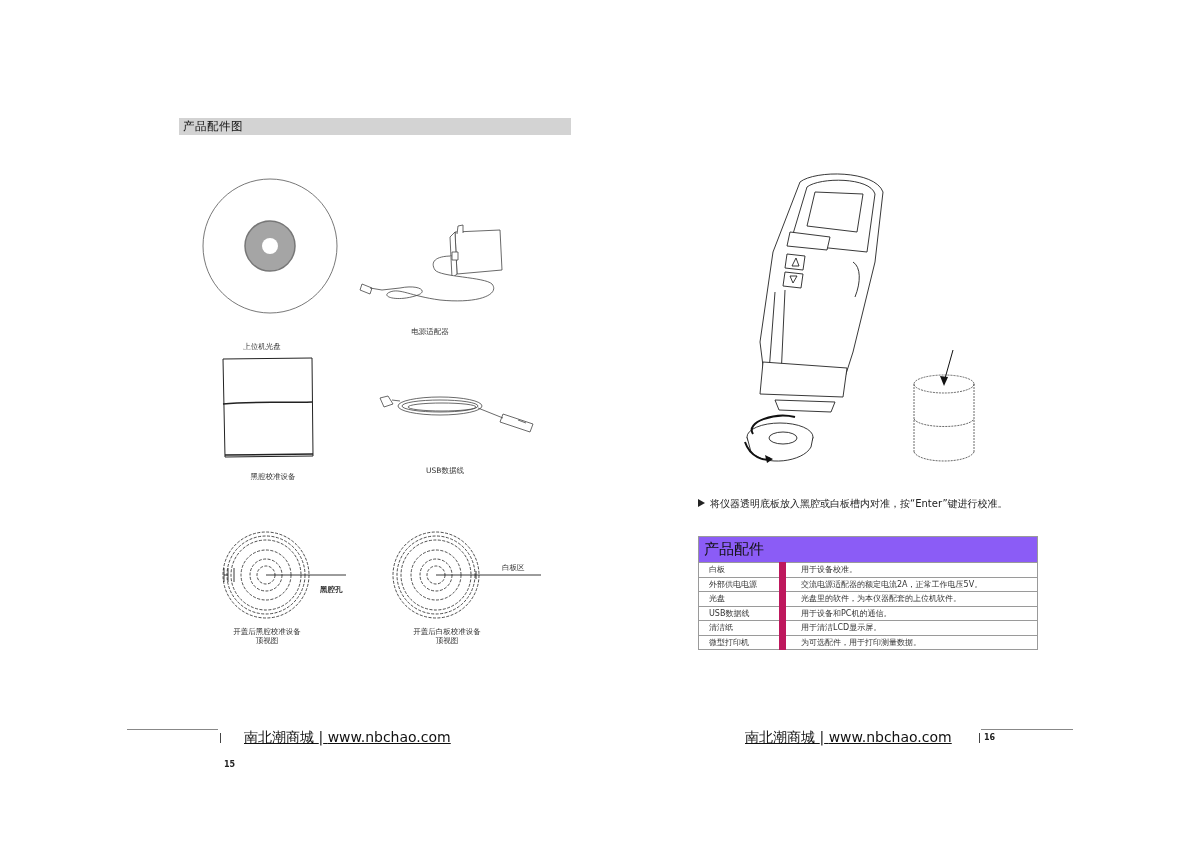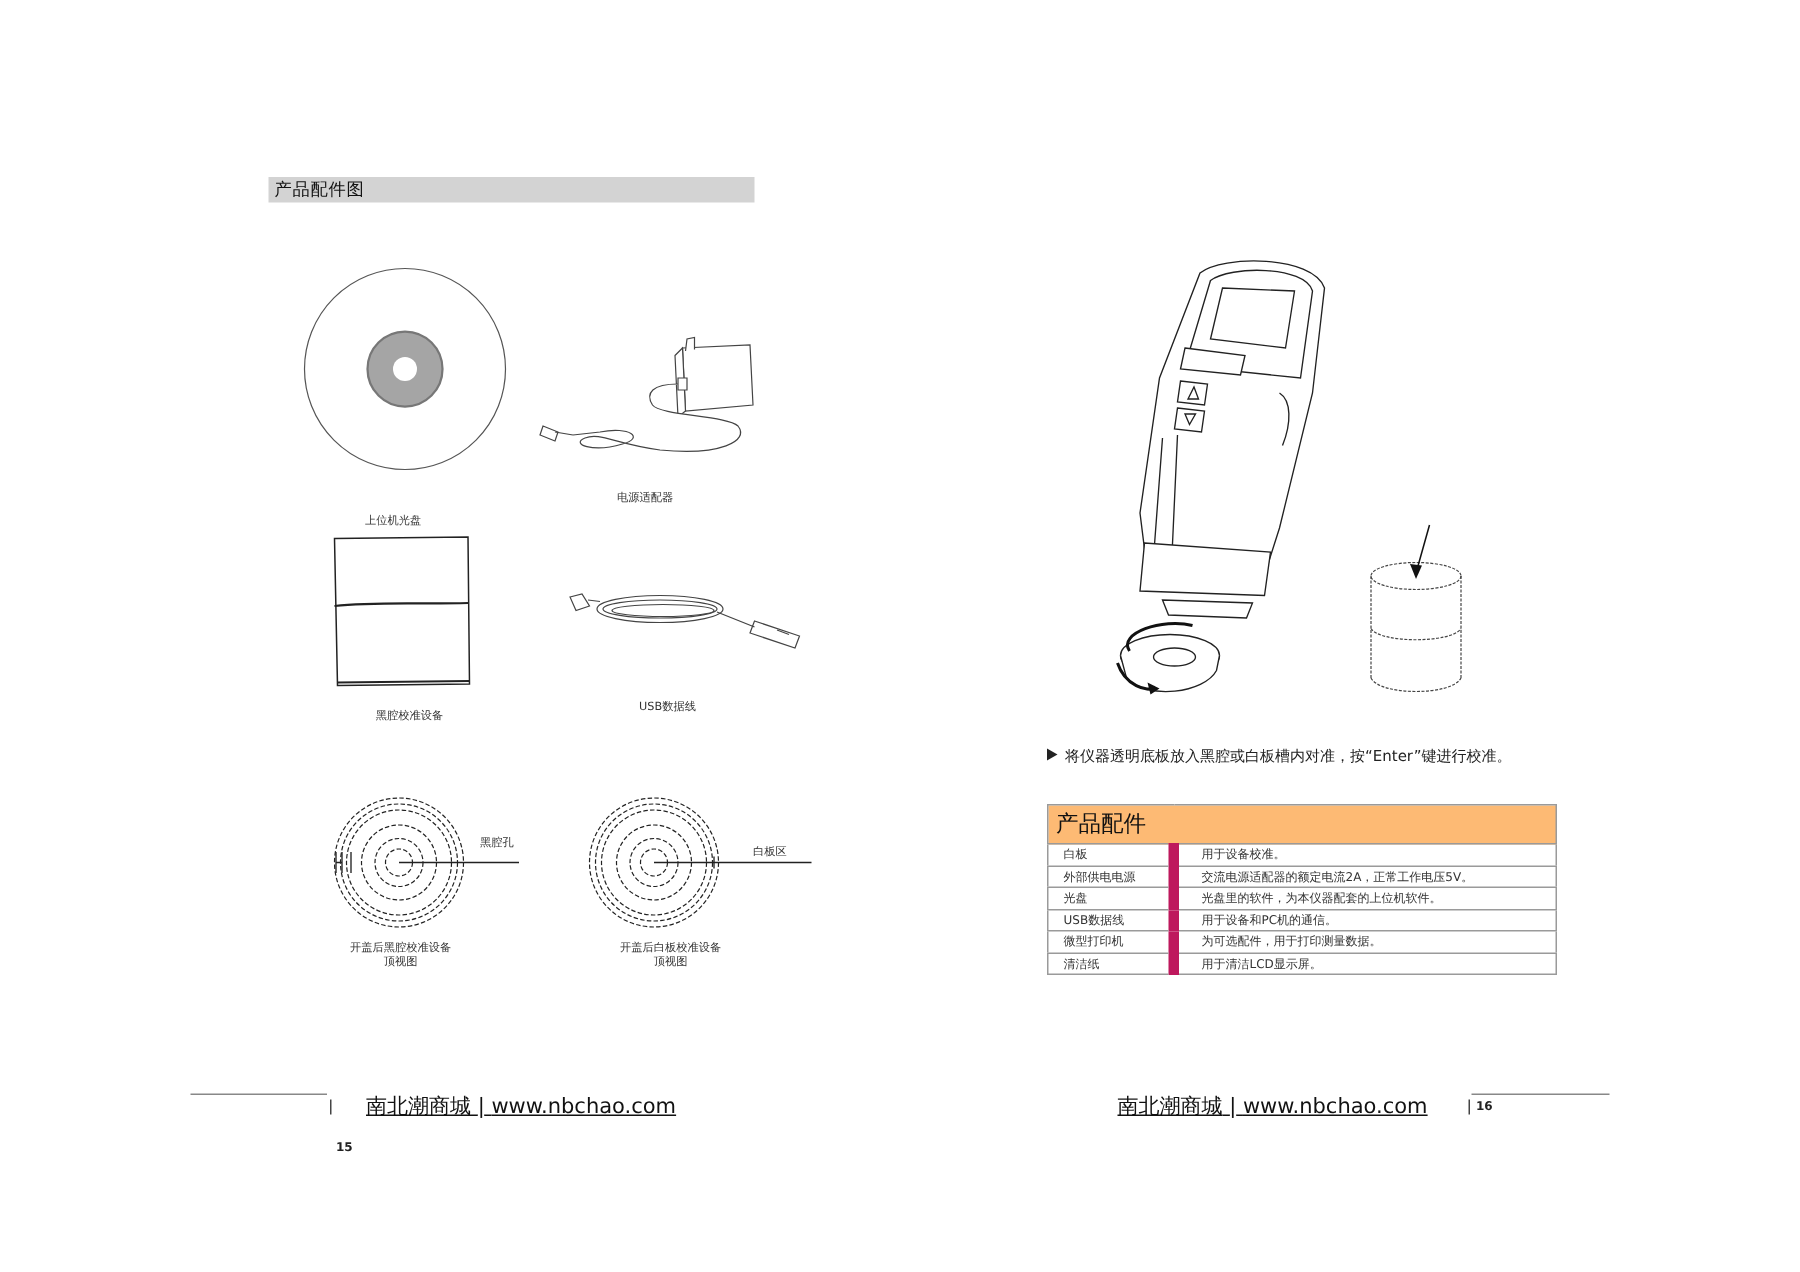--- a/index.html
+++ b/index.html
@@ -1,40 +1,40 @@
 <!DOCTYPE html>
 <html><head>
 <meta charset="utf-8">
 <style>
   * { margin: 0; padding: 0; box-sizing: border-box; }
   html, body { width: 1200px; height: 848px; background: #ffffff; overflow: hidden; }
   body { position: relative; font-family: "DejaVu Sans", "Liberation Sans", sans-serif; color: #222; }
   .abs { position: absolute; }
 
   
-  .section-bar { left: 179px; top: 118px; width: 324px; height: 17px; background: #d3d3d3; }
+  .section-bar { left: 179px; top: 118px; width: 392px; height: 17px; background: #d3d3d3; }
   .section-bar span { position: absolute; left: 4px; top: 1px; font-size: 11.5px; color: #111; letter-spacing: 0.5px; }
 
   .caption { font-size: 7.5px; color: #333; text-align: center; white-space: nowrap; }
   .label-line { font-size: 7.5px; color: #333; }
 
   svg { overflow: visible; }
 
   
   .footer-line { height: 1px; background: #888; }
   .page-num { font-size: 8px; color: #222; font-weight: bold; }
   .footer-brand { font-size: 14px; color: #111; white-space: nowrap; text-decoration: underline; }
   .bar-sep { width: 1px; height: 10px; background: #444; }
 
   
   .instruction { left: 698px; top: 497px; font-size: 10px; color: #222; white-space: nowrap; }
   .instruction .tri { display: inline-block; width: 0; height: 0; border-left: 7px solid #222; border-top: 4px solid transparent; border-bottom: 4px solid transparent; margin-right: 5px; vertical-align: middle; position: relative; top: -1px; }
 
   table.acc { position: absolute; left: 698px; top: 536px; width: 340px; border-collapse: collapse; border: 1px solid #9a9a9a; }
-  table.acc th { background: #fdba74; text-align: left; font-weight: normal; font-size: 15px; color: #111; height: 26px; padding: 0 5px; border-bottom: 1px solid #9a9a9a; }
+  table.acc th { background: #8b5cf6; text-align: left; font-weight: normal; font-size: 15px; color: #111; height: 26px; padding: 0 5px; border-bottom: 1px solid #9a9a9a; }
   table.acc td { font-size: 8px; color: #333; height: 14.5px; padding: 0 0 0 10px; border-top: 1px solid #9a9a9a; line-height: 13px; }
   table.acc td.k { width: 84px; border-right: 7px solid #be185d; }
   table.acc td.v { padding-left: 15px; }
 </style>
 </head>
 <body>
 
 <div class="abs section-bar">
   <span>产品配件图</span>
 </div>
@@ -90,21 +90,21 @@
     <circle cx="44" cy="45" r="25"></circle>
     <circle cx="44" cy="45" r="16"></circle>
     <circle cx="44" cy="45" r="9"></circle>
   </g>
   <g stroke="#222" stroke-width="0.9" fill="none">
     <path d="M2 38 L2 52 M6 38 L6 52 M2 45 L6 45"></path>
     <path d="M12 38 L12 52"></path>
     <line x1="44" y1="45" x2="124" y2="45"></line>
   </g>
 </svg>
-<div class="abs label-line" style="left:320px;top:557px;">黑腔孔</div>
+<div class="abs label-line" style="left:320px;top:585px;font-weight:bold;">黑腔孔</div>
 <div class="abs caption" style="left:222px;top:627px;width:90px;line-height:9px;">
   <div>开盖后黑腔校准设备</div>
   <div>顶视图</div>
 </div>
 
 <svg class="abs" style="left:396px;top:530px;" width="150" height="92">
   <g fill="none" stroke="#222" stroke-width="0.8" stroke-dasharray="3,1.5">
     <circle cx="40" cy="45" r="43"></circle>
     <circle cx="40" cy="45" r="39"></circle>
     <circle cx="40" cy="45" r="35"></circle>
@@ -191,26 +191,26 @@
       </tr>
     <tr>
         <td class="k">光盘</td>
         <td class="v">光盘里的软件，为本仪器配套的上位机软件。</td>
       </tr>
     <tr>
         <td class="k">USB数据线</td>
         <td class="v">用于设备和PC机的通信。</td>
       </tr>
     <tr>
+        <td class="k">清洁纸</td>
+        <td class="v">用于清洁LCD显示屏。</td>
+      </tr>
+    <tr>
         <td class="k">微型打印机</td>
         <td class="v">为可选配件，用于打印测量数据。</td>
-      </tr>
-    <tr>
-        <td class="k">清洁纸</td>
-        <td class="v">用于清洁LCD显示屏。</td>
       </tr>
   </tbody>
 </table>
 
 <div class="abs footer-brand" style="left:745px;top:729px;">
   <span>南北潮商城</span>
   <span>|</span>
   <span>www.nbchao.com</span>
 </div>
 <div class="abs page-num" style="left:984px;top:733px;">16</div>

